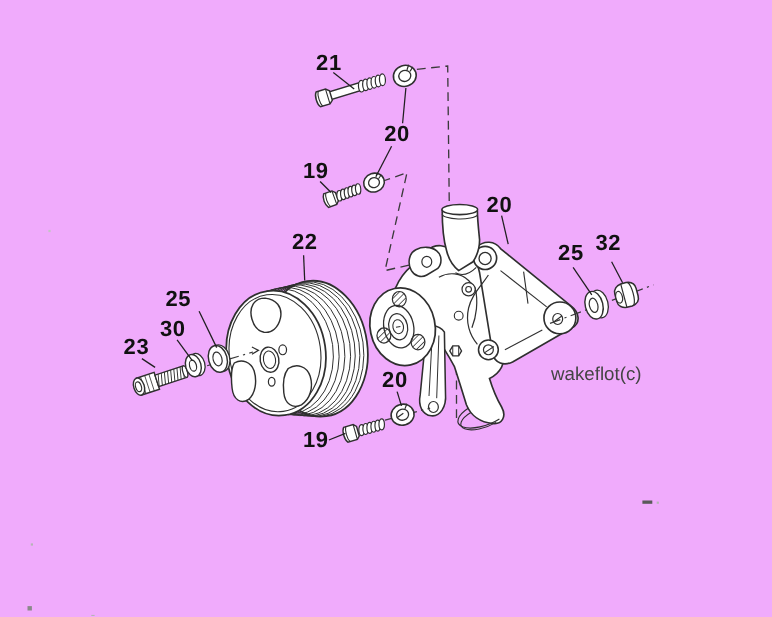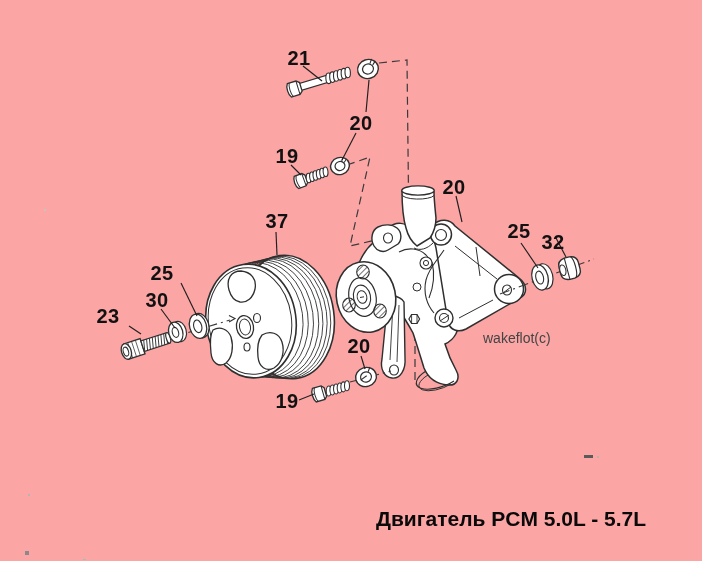--- a/index.html
+++ b/index.html
@@ -1,21 +1,21 @@
 <!DOCTYPE html>
 <html><head>
 <meta charset="utf-8">
 <style>
   html,body{margin:0;padding:0;background:#fff;}
-  #canvas{position:relative;width:702px;height:561px;background:#fca5a5;overflow:hidden;
+  #canvas{position:relative;width:702px;height:561px;background:#f0abfc;overflow:hidden;
           font-family:"Liberation Sans",sans-serif;}
   #art{position:absolute;left:0;top:0;}
   .callout{position:absolute;transform:translate(-50%,-50%);font-size:20px;font-weight:700;
            color:#111;letter-spacing:.5px;white-space:nowrap;}
-  .watermark{position:absolute;font-size:14px;color:#444;white-space:nowrap;}
+  .watermark{position:absolute;font-size:17px;color:#444;white-space:nowrap;margin-left:18px;}
   .caption{position:absolute;transform:translate(-50%,-50%);font-size:21px;font-weight:700;
            color:#0a0a0a;white-space:nowrap;}
   .speck{position:absolute;background:#9a9a9a;}
 </style>
 </head>
 <body>
 
 <div id="canvas">
 
   <svg id="art" width="702" height="561" viewBox="0 0 702 561">
@@ -232,32 +232,31 @@
       <path d="M 161,309 L 175,328"></path>
       <path d="M 129,326 L 141,334"></path>
       <path d="M 361,356 L 365,369"></path>
       <path d="M 299,400 L 314,394"></path>
     </g>
   </svg>
 
   <div class="callout" style="left:299px;top:58px">21</div>
   <div class="callout" style="left:361px;top:123px">20</div>
   <div class="callout" style="left:287px;top:156px">19</div>
-  <div class="callout" style="left:277px;top:221px">37</div>
+  <div class="callout" style="left:277px;top:221px">22</div>
   <div class="callout" style="left:454px;top:187px">20</div>
   <div class="callout" style="left:519px;top:231px">25</div>
-  <div class="callout" style="left:553px;top:242px">32</div>
+  <div class="callout" style="left:553px;top:222px">32</div>
   <div class="callout" style="left:162px;top:273px">25</div>
   <div class="callout" style="left:157px;top:300px">30</div>
-  <div class="callout" style="left:108px;top:316px">23</div>
+  <div class="callout" style="left:124px;top:316px">23</div>
   <div class="callout" style="left:359px;top:346px">20</div>
   <div class="callout" style="left:287px;top:401px">19</div>
 
   <div class="watermark" style="left:483px;top:330px">wakeflot(c)</div>
-  <div class="caption" style="left:511px;top:519px">Двигатель PCM 5.0L - 5.7L</div>
 
   <div class="speck" style="left:584px;top:455px;width:9px;height:3px;background:#5a5a5a"></div>
   <div class="speck" style="left:597px;top:456px;width:2px;height:2px;background:#b5b5b5"></div>
   <div class="speck" style="left:28px;top:494px;width:2px;height:2px;background:#b5b5b5"></div>
   <div class="speck" style="left:25px;top:551px;width:4px;height:4px;background:#8a8a8a"></div>
   <div class="speck" style="left:83px;top:559px;width:3px;height:1px;background:#b5b5b5"></div>
   <div class="speck" style="left:44px;top:209px;width:2px;height:2px;background:#c4c4c4"></div>
 </div>
 
 </body></html>

